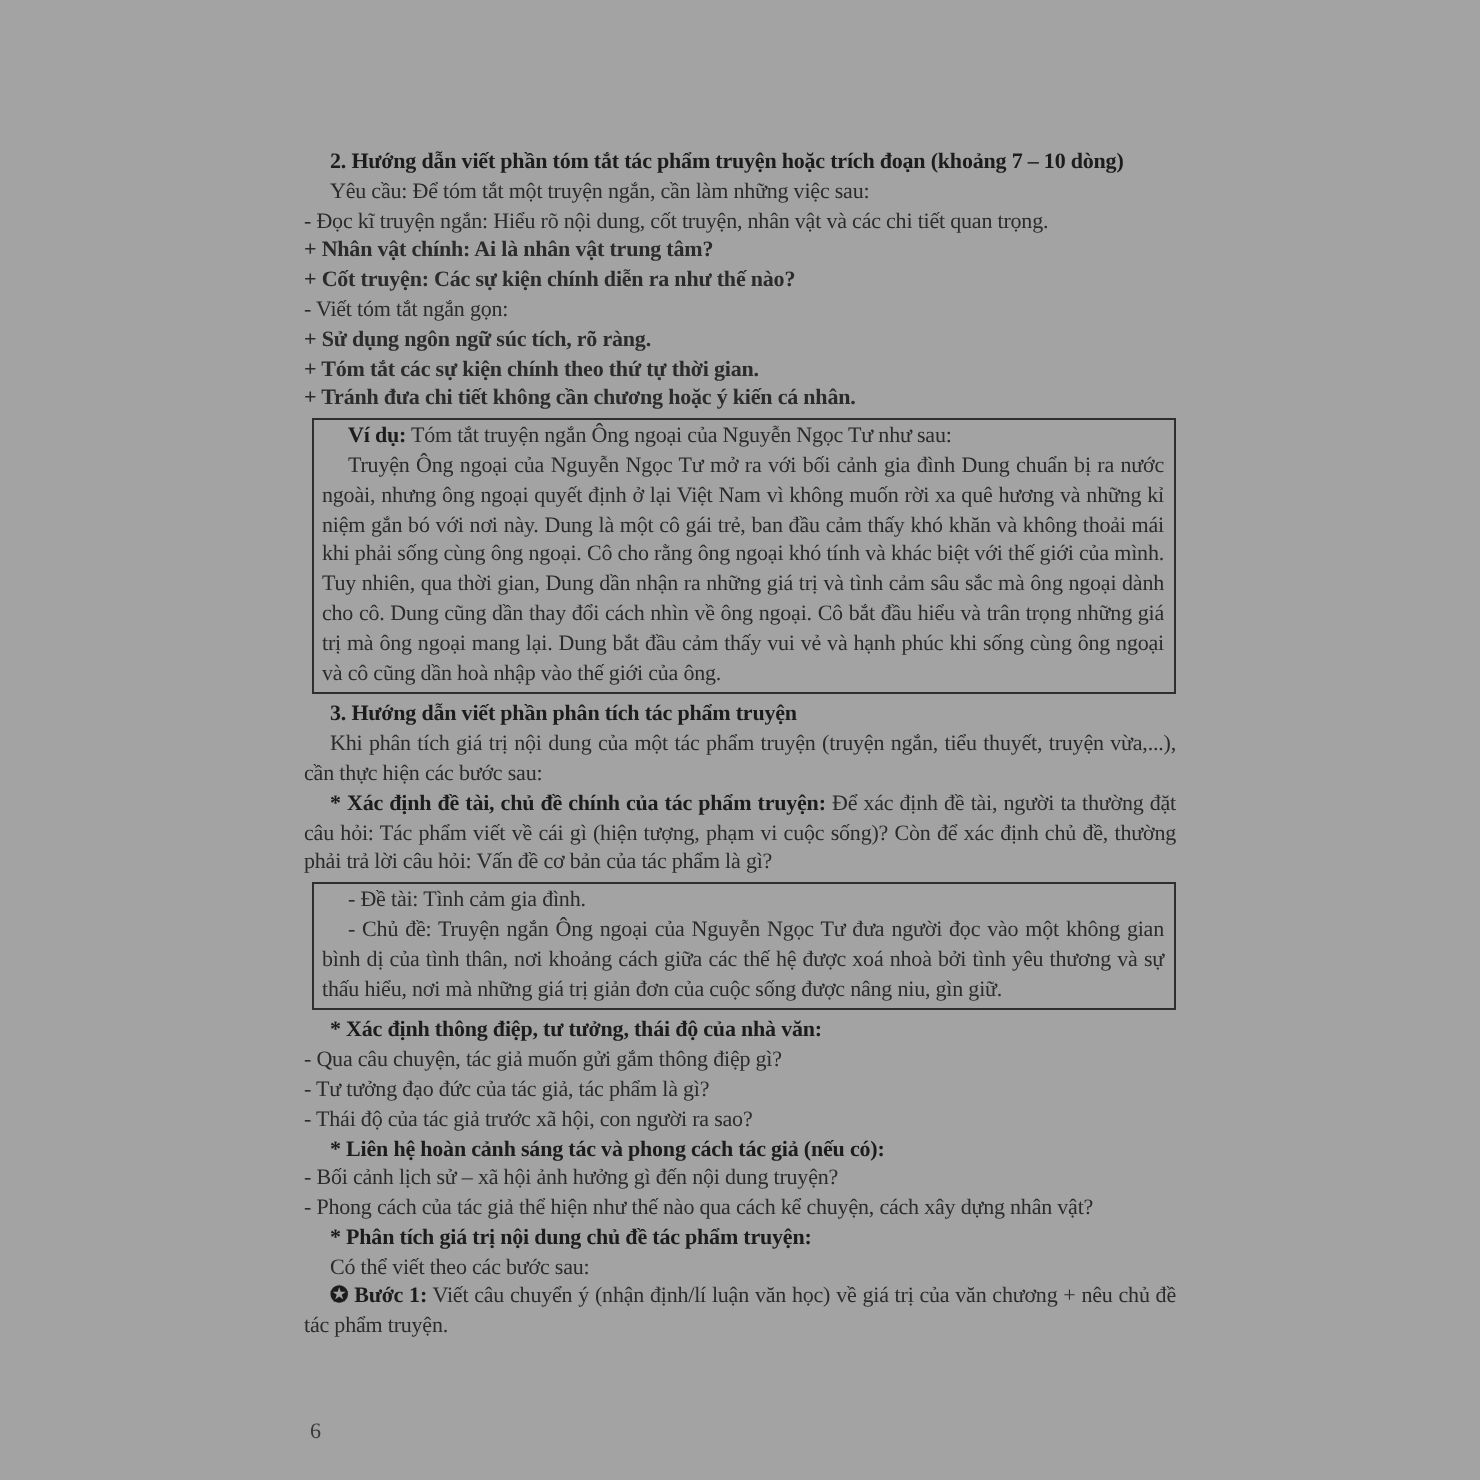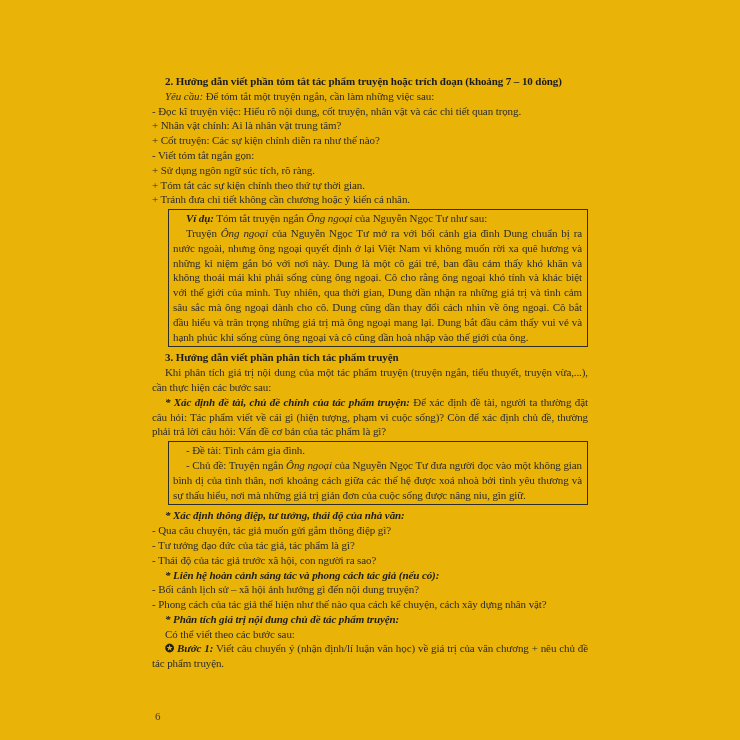--- a/index.html
+++ b/index.html
@@ -1,50 +1,50 @@
 <!DOCTYPE html>
 <html lang="vi"><head>
 <meta charset="utf-8">
 <style>
   html,body{margin:0;padding:0;}
   body{
     width:740px;height:740px;background:#ffffff;
     font-family:"Liberation Serif","DejaVu Serif",serif;
     color:#2b2b2b;
   }
-  .page{position:relative;width:740px;height:740px;overflow:hidden;background:#eab308;}
+  .page{position:relative;width:740px;height:740px;overflow:hidden;background:#a3a3a3;}
   .content{
     position:absolute;left:152px;top:74px;width:436px;
     font-size:11px;line-height:14.8px;letter-spacing:-0.1px;
   }
   p.line{margin:0;padding:0;}
   .fi{text-indent:13px;}          
-  .plus{padding-left:20px;}       
+  .plus{padding-left:20px;font-weight:bold;}       
   .just{text-align:justify;}
   .gap{margin-top:13px;}
   .vd-box{
     border:1.5px solid #2e2e2e;
     padding:1px 5px 2px 4px;
-    margin:2px 0 3px 16px;
+    margin:2px 0 3px 4px;
   }
   span.b{font-weight:bold;color:#1c1c1c;}
-  span.i{font-style:italic;}
+  span.i{}
   .pagenum{
     position:absolute;left:155px;top:710px;
     font-size:11px;color:#3a3a3a;
   }
 </style>
 </head>
 <body>
 
 <div class="page">
   <div class="content" id="content">
       <p class="line fi"><span class="b ">2. Hướng dẫn viết phần tóm tắt tác phẩm truyện hoặc trích đoạn (khoảng 7 – 10 dòng)</span></p>
       <p class="line fi just"><span class="i">Yêu cầu:</span><span class=""> Để tóm tắt một truyện ngắn, cần làm những việc sau:</span></p>
-      <p class="line "><span class="">- Đọc kĩ truyện việc: Hiểu rõ nội dung, cốt truyện, nhân vật và các chi tiết quan trọng.</span></p>
+      <p class="line "><span class="">- Đọc kĩ truyện ngắn: Hiểu rõ nội dung, cốt truyện, nhân vật và các chi tiết quan trọng.</span></p>
       <p class="line plus"><span class="">+ Nhân vật chính: Ai là nhân vật trung tâm?</span></p>
       <p class="line plus"><span class="">+ Cốt truyện: Các sự kiện chính diễn ra như thế nào?</span></p>
       <p class="line "><span class="">- Viết tóm tắt ngắn gọn:</span></p>
       <p class="line plus"><span class="">+ Sử dụng ngôn ngữ súc tích, rõ ràng.</span></p>
       <p class="line plus"><span class="">+ Tóm tắt các sự kiện chính theo thứ tự thời gian.</span></p>
       <p class="line plus"><span class="">+ Tránh đưa chi tiết không cần chương hoặc ý kiến cá nhân.</span></p>
       <div class="vd-box">
         <p class="line fi"><span class="b i">Ví dụ:</span><span class=""> Tóm tắt truyện ngắn </span><span class="i">Ông ngoại</span><span class=""> của Nguyễn Ngọc Tư như sau:</span></p>
         <p class="line fi just"><span class="">Truyện </span><span class="i">Ông ngoại</span><span class=""> của Nguyễn Ngọc Tư mở ra với bối cảnh gia đình Dung chuẩn bị ra nước ngoài, nhưng ông ngoại quyết định ở lại Việt Nam vì không muốn rời xa quê hương và những kỉ niệm gắn bó với nơi này. Dung là một cô gái trẻ, ban đầu cảm thấy khó khăn và không thoải mái khi phải sống cùng ông ngoại. Cô cho rằng ông ngoại khó tính và khác biệt với thế giới của mình. Tuy nhiên, qua thời gian, Dung dần nhận ra những giá trị và tình cảm sâu sắc mà ông ngoại dành cho cô. Dung cũng dần thay đổi cách nhìn về ông ngoại. Cô bắt đầu hiểu và trân trọng những giá trị mà ông ngoại mang lại. Dung bắt đầu cảm thấy vui vẻ và hạnh phúc khi sống cùng ông ngoại và cô cũng dần hoà nhập vào thế giới của ông.</span></p>
       </div>

